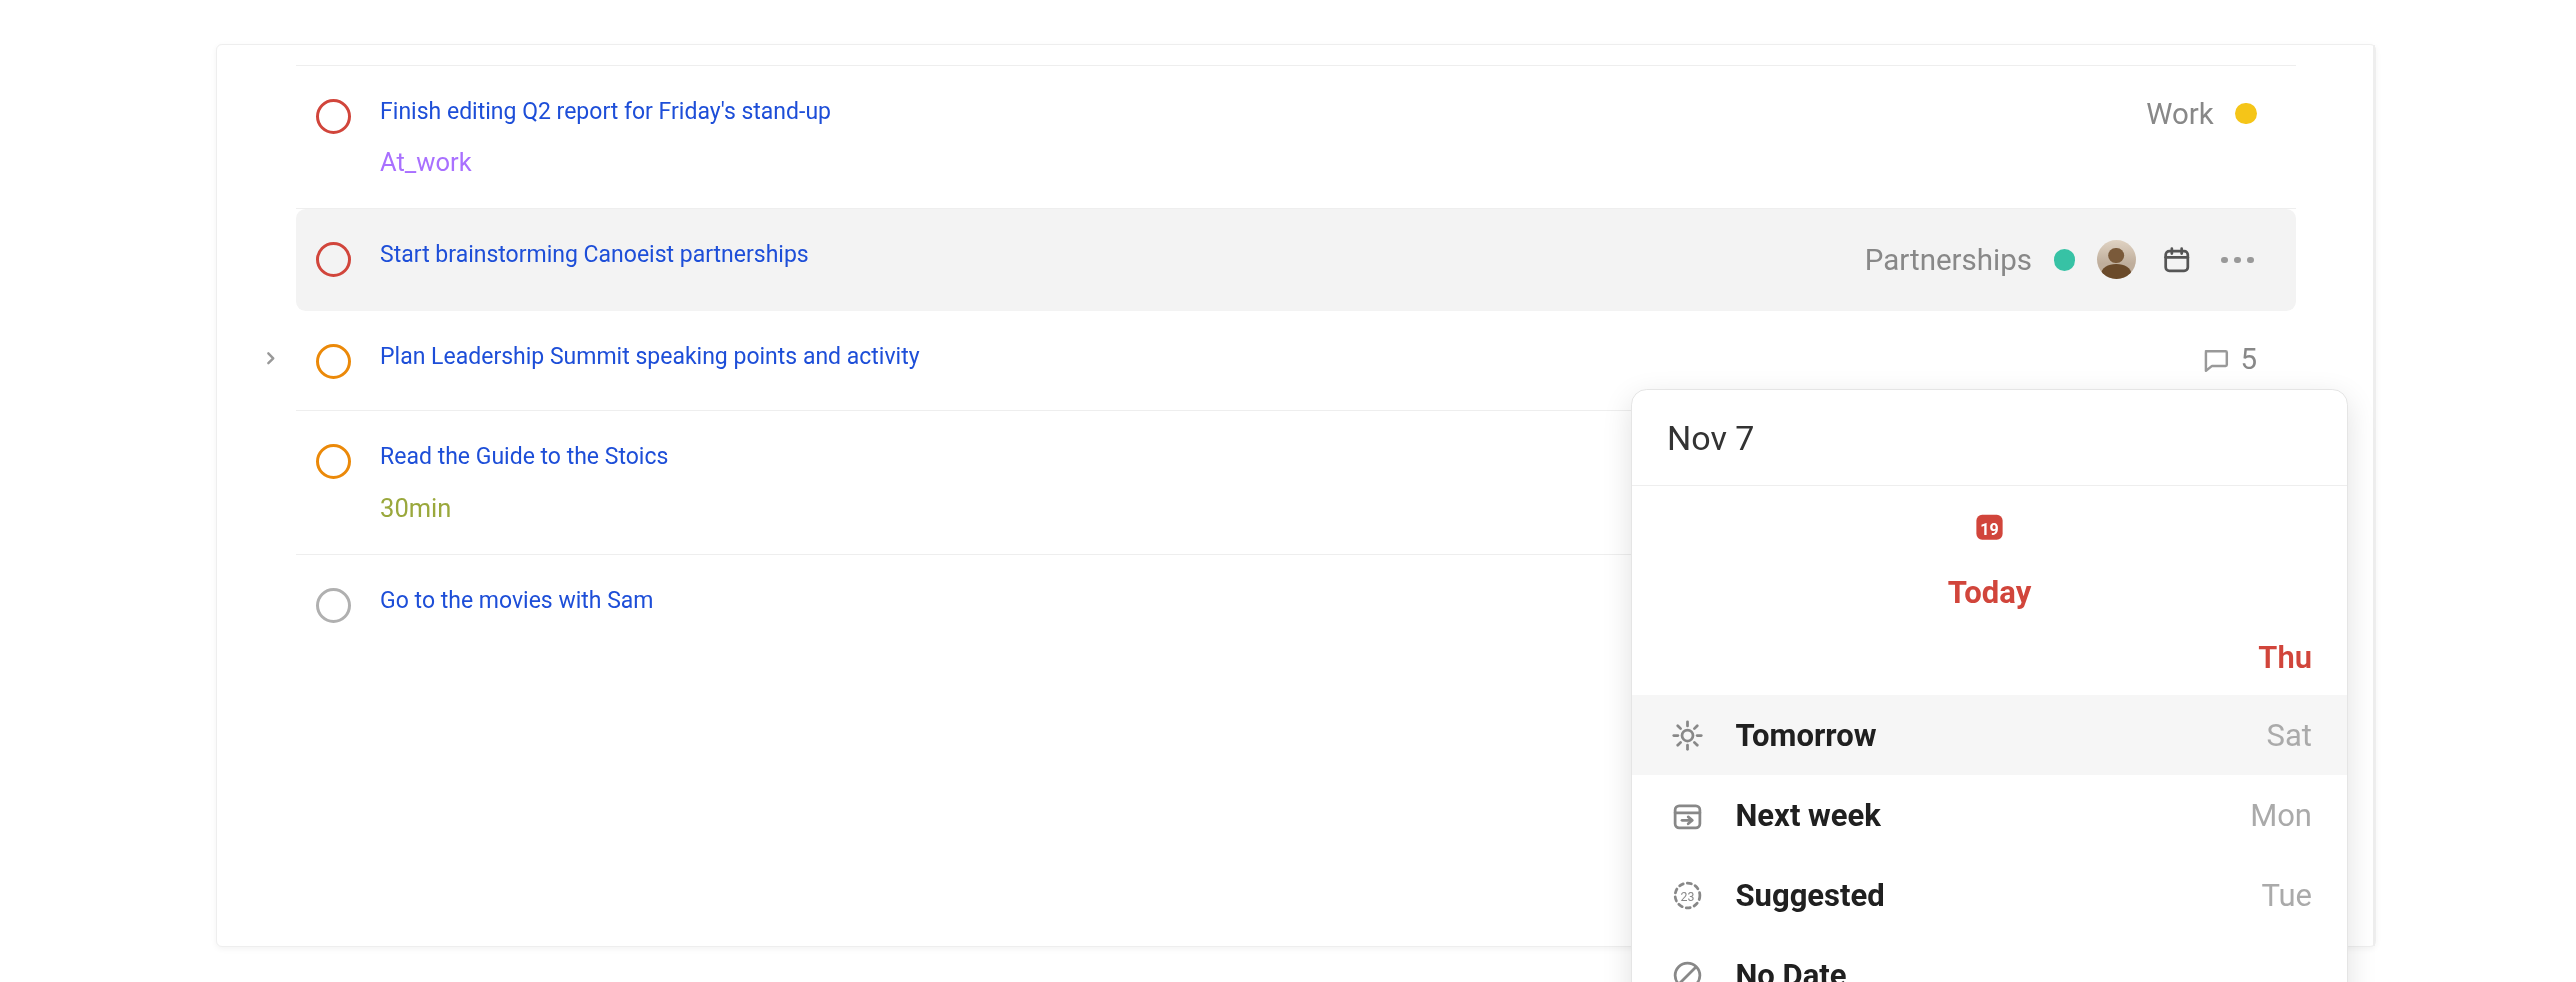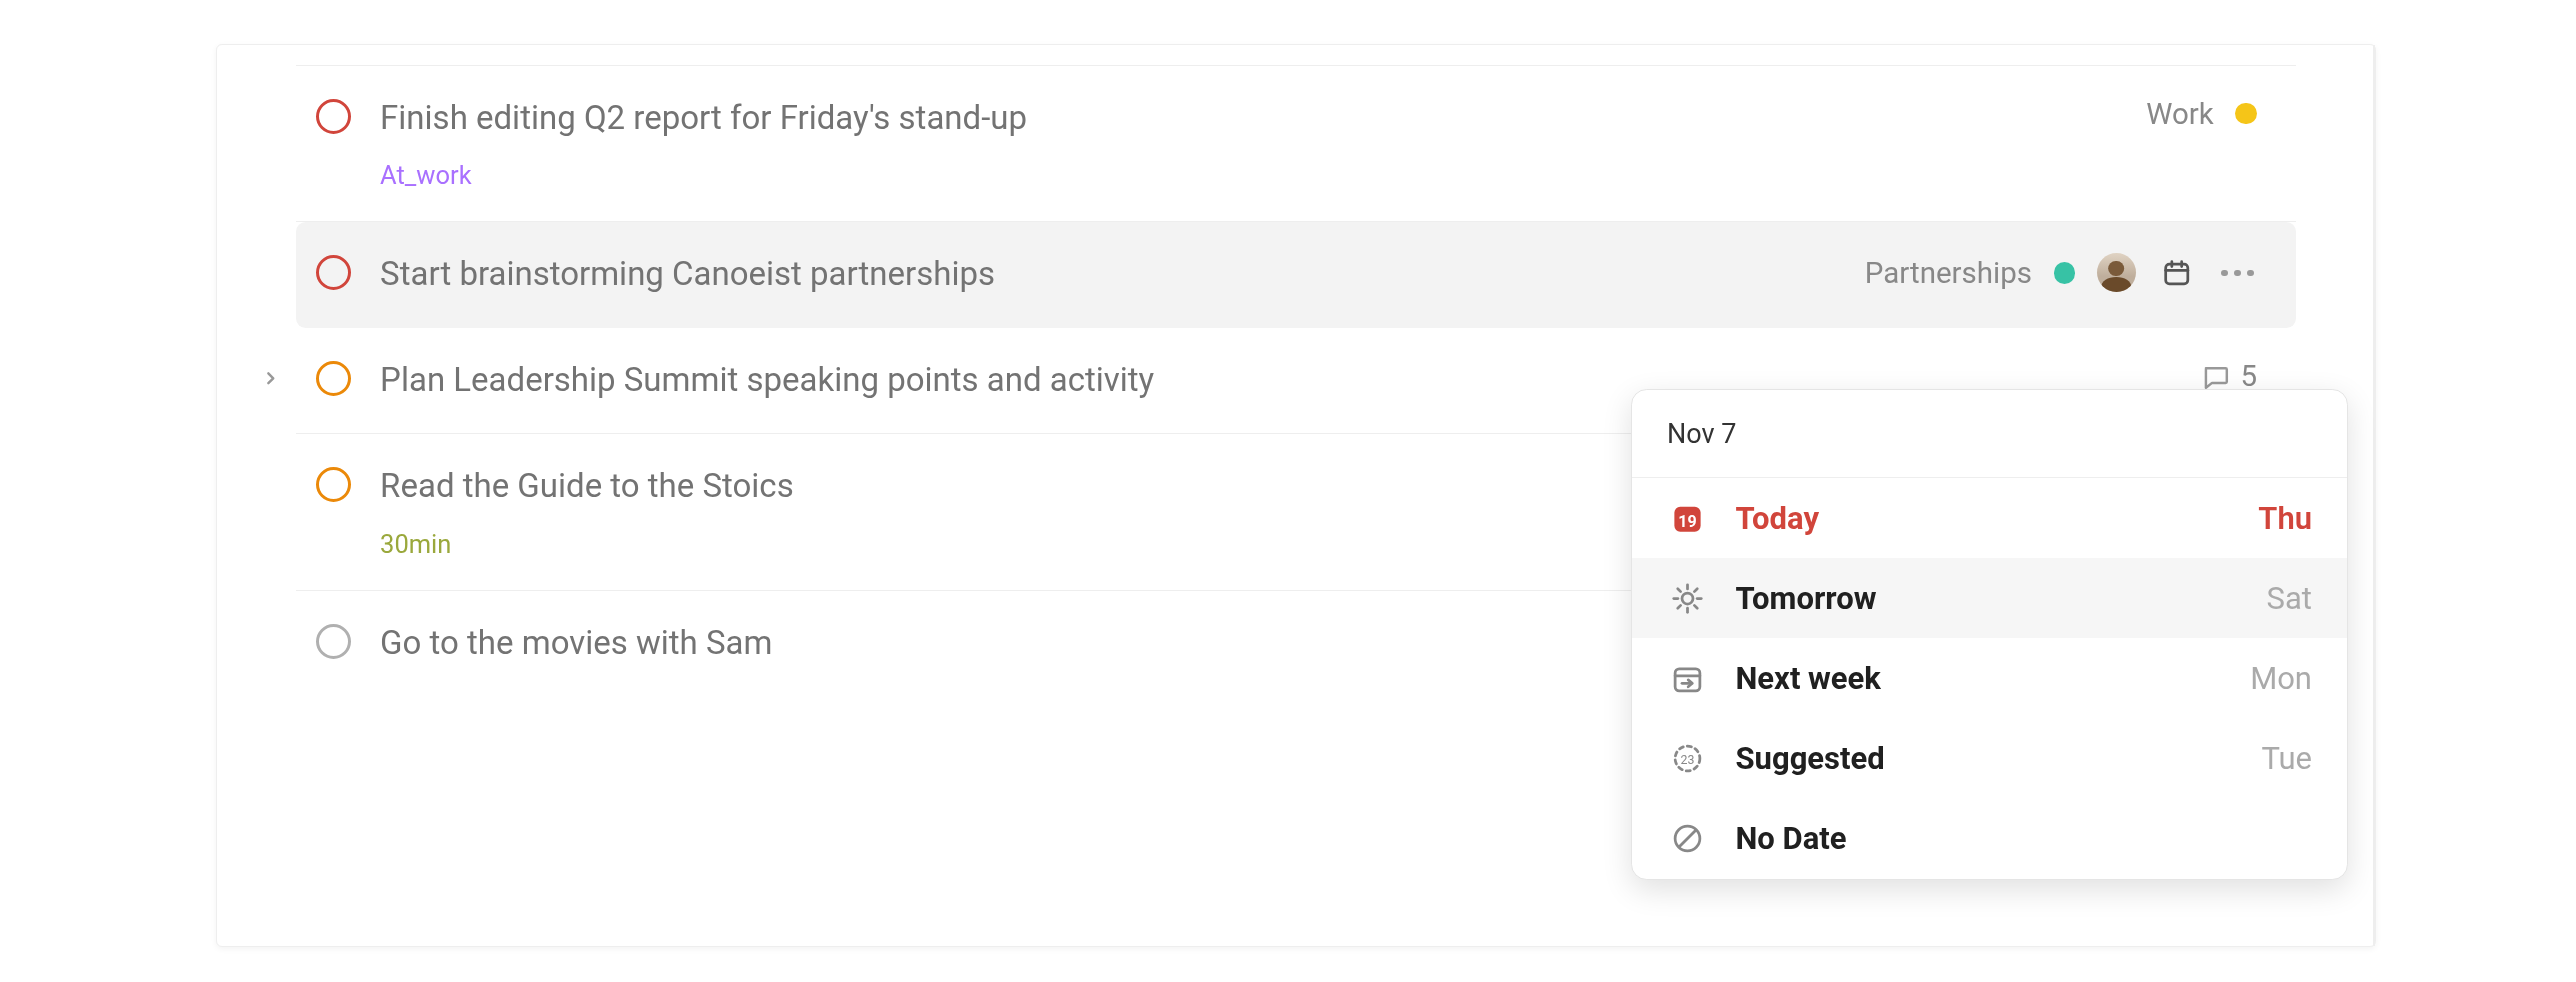--- a/index.html
+++ b/index.html
@@ -62,23 +62,23 @@
       border-radius: 50%;
       border: 3.9px solid;
       background: transparent;
       margin-top: 2px;
     }
     .task-main {
       flex: 1 1 auto;
       min-width: 0;
     }
     .task-title {
-      font-size: 33px;
+      font-size: 23px;
       font-weight: 400;
-      color: #737373;
+      color: #1d4ed8;
       line-height: 1.3;
     }
     .task-sub {
       font-size: 25.5px;
       margin-top: 21px;
     }
     .task-meta {
       flex: 0 0 auto;
       display: flex;
       align-items: center;
@@ -152,21 +152,21 @@
       width: 717px;
       background: #fff;
       border: 1px solid #e5e5e5;
       border-radius: 15.7px;
       box-shadow: 0 9.8px 29.5px rgba(0,0,0,0.12);
       overflow: hidden;
       z-index: 10;
     }
     .popover-header {
       padding: 27.5px 35px;
-      font-size: 27px;
+      font-size: 34px;
       color: #333;
       border-bottom: 1px solid #eee;
     }
     .popover-list {}
     .popover-item {
       display: flex;
       align-items: center;
       gap: 27.5px;
       padding: 19.6px 35px;
       font-size: 31px;
@@ -176,21 +176,21 @@
       background: #f6f6f6;
     }
     .popover-item .shortcut {
       margin-left: auto;
       color: #aaa;
       font-weight: 400;
     }
     .popover-item .label {
       font-weight: 700;
     }
-    .popover-item.today { color: #d1453b; }
+    .popover-item.today { color: #d1453b; flex-direction: column; }
     .popover-item.today .shortcut { color: #d1453b; font-weight: 600; }
     .icon-slot {
       width: 41px;
       height: 41px;
       display: flex;
       align-items: center;
       justify-content: center;
       color: #a16207;
     }
     .icon-slot.today-icon { color: #d1453b; }

